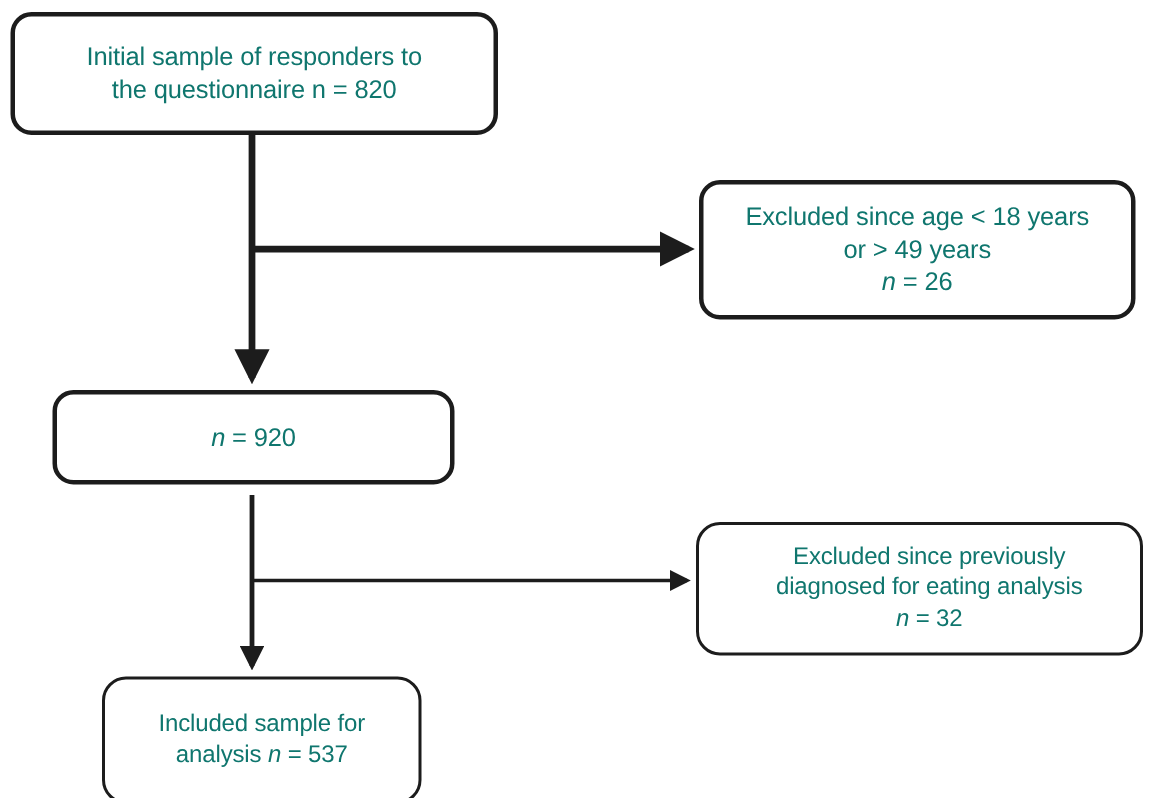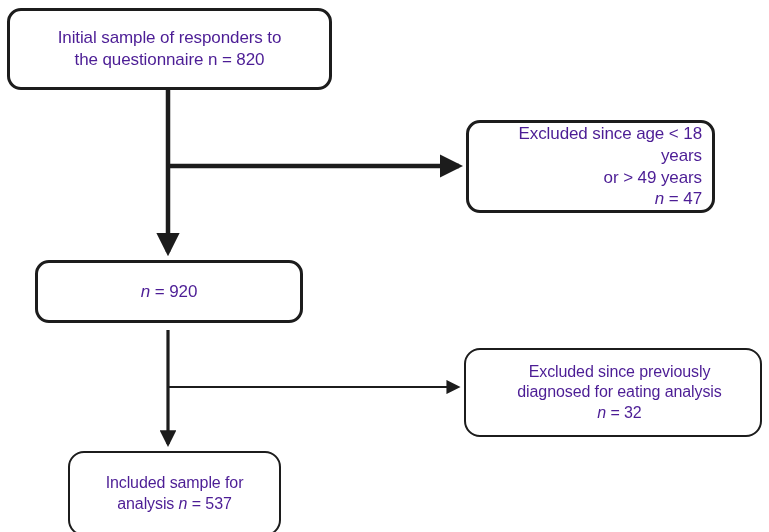--- a/index.html
+++ b/index.html
@@ -42,31 +42,31 @@
   .node.thin {
     border-width: 2px;
     border-radius: 16px;
   }
   .node-text {
     font-size: 17px;
     line-height: 1.28;
     letter-spacing: -0.1px;
     padding: 0 10px;
     white-space: pre-line;
-    color: #4c1d95;
+    color: #0f766e;
   }
   .node-text.small {
     font-size: 16px;
   }
   .ital {
     font-style: italic;
   }
   
   #node-initial      { left: 7px;   top: 8px;   width: 325px; height: 82px; }
-  #node-excluded-age { left: 466px; top: 120px; width: 249px; height: 93px; text-align: right; }
+  #node-excluded-age { left: 466px; top: 120px; width: 291px; height: 93px; }
   #node-remaining    { left: 35px;  top: 260px; width: 268px; height: 63px; }
   #node-excluded-ed  { left: 464px; top: 348px; width: 298px; height: 89px; padding-left: 13px; }
   #node-included     { left: 68px;  top: 451px; width: 213px; height: 85px; }
 </style>
 </head>
 <body>
 
 <div id="flow-root">
 
   <svg id="connectors" viewBox="0 0 769 532" width="769" height="532" aria-hidden="true">
@@ -94,21 +94,21 @@
     <g>
       <line x1="167" y1="387" x2="458" y2="387" stroke="#1c1c1c" stroke-width="2.2" marker-end="url(#arrowhead-thin)"></line>
     </g>
   </svg>
 
   <div class="node" id="node-initial">
     <div class="node-text"><span>Initial sample of responders to</span><br><span>the questionnaire n = 820</span></div>
   </div>
 
   <div class="node" id="node-excluded-age">
-    <div class="node-text"><span>Excluded since age &lt; 18 years</span><br><span>or &gt; 49 years</span><br><span class="ital">n</span><span> = 47</span></div>
+    <div class="node-text"><span>Excluded since age &lt; 18 years</span><br><span>or &gt; 49 years</span><br><span class="ital">n</span><span> = 26</span></div>
   </div>
 
   <div class="node" id="node-remaining">
     <div class="node-text"><span class="ital">n</span><span> = 920</span></div>
   </div>
 
   <div class="node thin" id="node-excluded-ed">
     <div class="node-text small"><span>Excluded since previously</span><br><span>diagnosed for eating analysis</span><br><span class="ital">n</span><span> = 32</span></div>
   </div>
 

